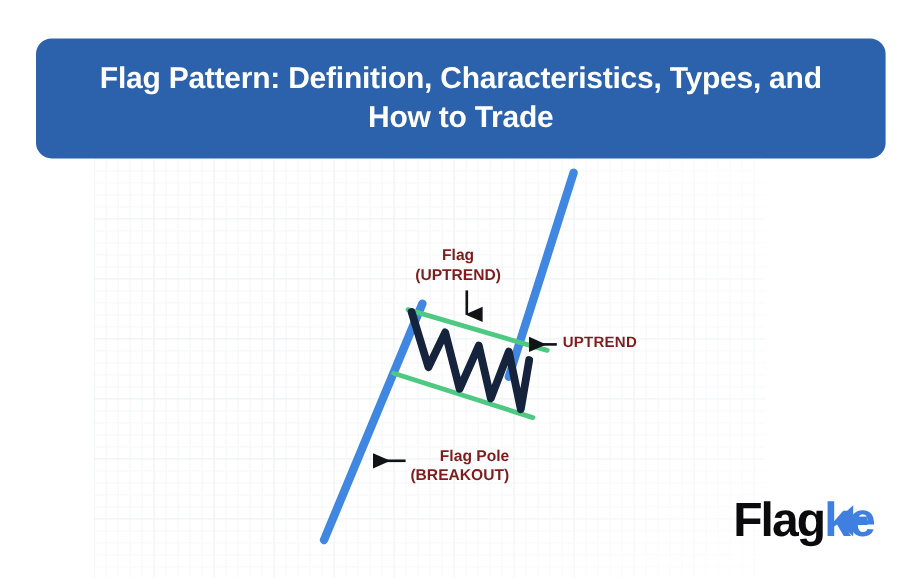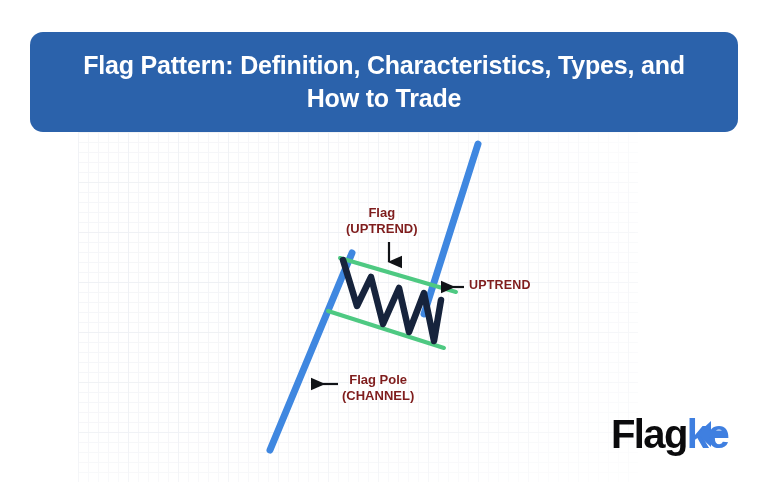--- a/index.html
+++ b/index.html
@@ -88,21 +88,21 @@
   #label-breakout {
     left: 469px;
     top: 278px;
     font-size: 12.5px;
     letter-spacing: 0.2px;
   }
   #label-flagpole {
     left: 342px;
     top: 372px;
     font-size: 13px;
-    text-align: center;
+    text-align: right;
   }
 
   
   #logo {
     position: absolute;
     left: 611px;
     top: 411px;
     width: 130px;
     height: 46px;
   }
@@ -166,21 +166,21 @@
 
   <div class="annot" id="label-flag">
     <div>Flag</div>
     <div>(UPTREND)</div>
   </div>
 
   <div class="annot" id="label-breakout">UPTREND</div>
 
   <div class="annot" id="label-flagpole">
     <div>Flag Pole</div>
-    <div>(CHANNEL)</div>
+    <div>(BREAKOUT)</div>
   </div>
 
   <div id="logo">
     <div id="logo-word"><span>Flag</span><span class="tail">ke</span></div>
     <svg id="logo-arrow" viewBox="0 0 40 28">
       <polygon points="14,14 28,1 28,27" fill="#3f7fe0"></polygon>
       <rect x="26" y="10.5" width="14" height="7" fill="#3f7fe0"></rect>
     </svg>
   </div>
 

